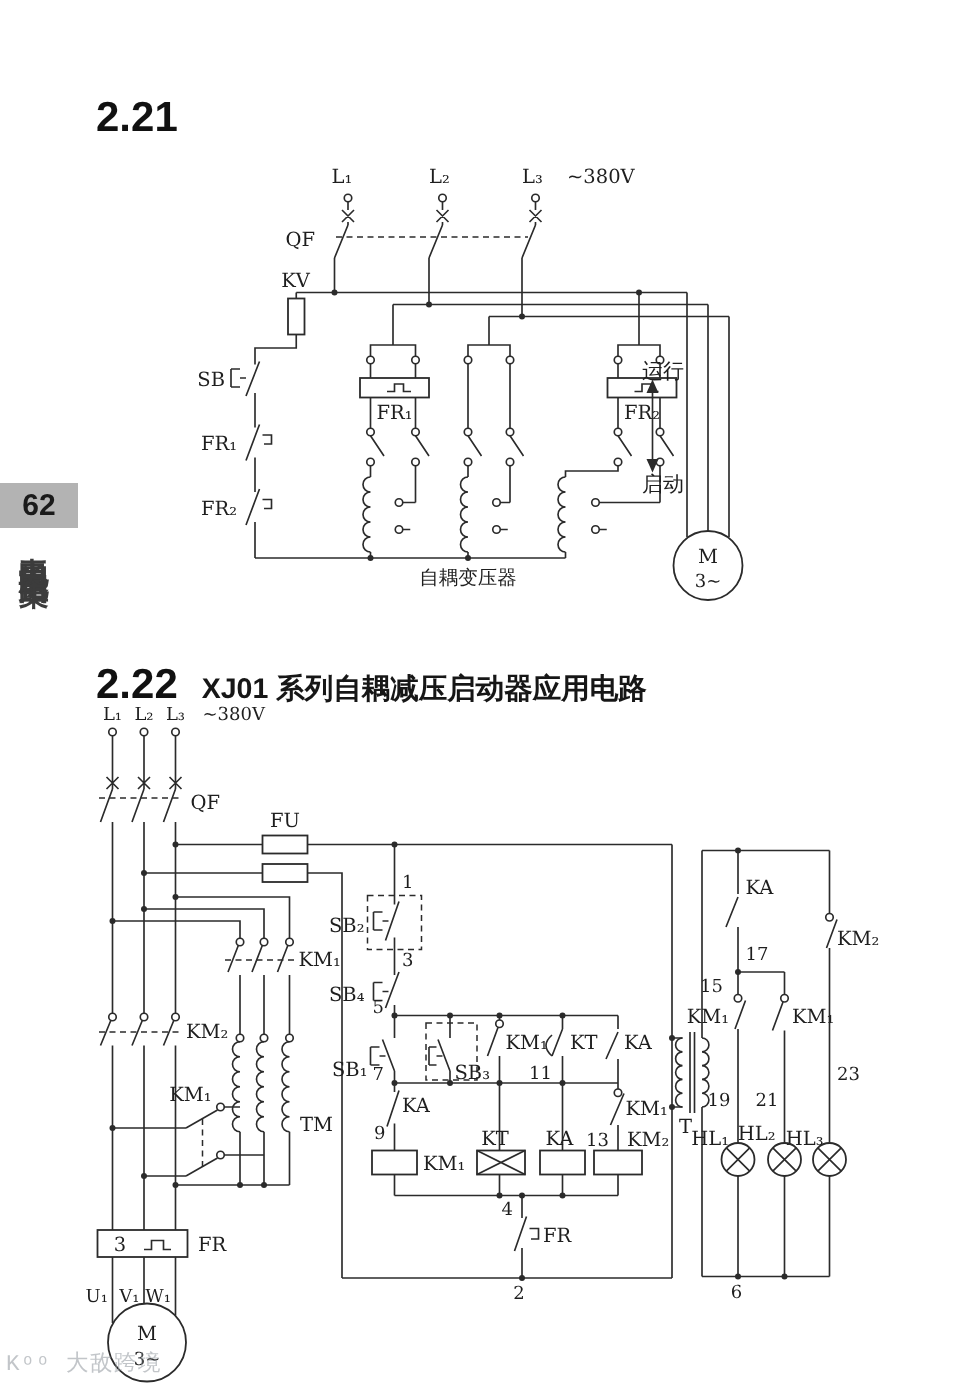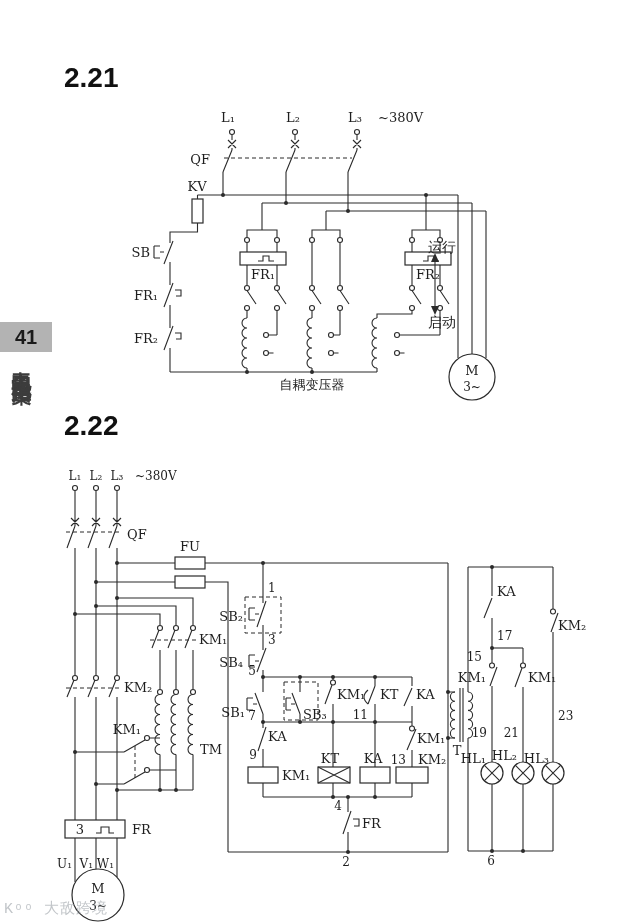--- a/index.html
+++ b/index.html
@@ -9,39 +9,39 @@
   .pagenum{position:absolute;left:0;top:322px;width:52px;height:30px;background:#b3b3b3;
            display:flex;align-items:center;justify-content:center;
            font-size:20px;font-weight:600;color:#1a1a1a;}
   .series{position:absolute;left:9px;top:356px;height:170px;
           writing-mode:vertical-rl;text-orientation:upright;
           font-size:20px;font-weight:600;letter-spacing:2px;color:#3c3c3c;}
   
   .heading{position:absolute;left:64px;display:flex;align-items:baseline;white-space:nowrap;}
   .heading .num{font-size:28px;font-weight:700;color:#111;}
   .heading .ttl{font-size:19px;font-weight:600;color:#161616;margin-left:16px;}
-  .h1{top:62px;} .h2{top:410px;}
+  .h1{top:62px;} .h2{top:440px;}
   
   svg{position:absolute;left:0;}
   .w{stroke:#2b2b2b;stroke-width:1.1;fill:none;}
   .d{stroke:#2b2b2b;stroke-width:1;fill:none;stroke-dasharray:4 3;}
   .dot{fill:#2b2b2b;stroke:none;}
   .oc{fill:#ffffff;stroke:#2b2b2b;stroke-width:1.1;}
   .bx{fill:none;stroke:#2b2b2b;stroke-width:1.2;}
   text{font-family:"DejaVu Serif","Liberation Serif",serif;fill:#1e1e1e;}
   .t13{font-size:13px;} .t12{font-size:12px;} .t14{font-size:14px;}
   .watermark{position:absolute;left:4px;top:899px;font-size:15px;color:#9aa0a6;opacity:.6;
              font-family:Liberation Mono, monospace;letter-spacing:1px;}
 </style>
 </head>
 <body>
 
 <div class="page">
 
-  <div class="pagenum">41</div>
+  <div class="pagenum">62</div>
   <div class="series">电工常用电路图集</div>
 
   <div class="heading h1">
     <span class="num">2.21</span>
   </div>
 
   <svg style="top:100px" width="640" height="320" viewBox="0 0 640 320">
 
     <g>
       <text class="t13" x="228" y="22" text-anchor="middle">L₁</text>
@@ -149,20 +149,21 @@
 
     <g>
       <circle class="bx" cx="472" cy="277" r="23"></circle>
       <text class="t13" x="472" y="275" text-anchor="middle">M</text>
       <text class="t12" x="472" y="291" text-anchor="middle">3~</text>
     </g>
   </svg>
 
   <div class="heading h2">
     <span class="num">2.22</span>
+    <span class="ttl">XJ01 系列自耦减压启动器应用电路</span>
   </div>
 
   <svg style="top:470px" width="640" height="454" viewBox="0 0 640 454">
 
     <g>
       <text class="t12" x="75" y="10" text-anchor="middle">L₁</text>
       <text class="t12" x="96" y="10" text-anchor="middle">L₂</text>
       <text class="t12" x="117" y="10" text-anchor="middle">L₃</text>
       <text class="t12" x="135" y="10">~380V</text>
       <circle class="oc" cx="75" cy="18" r="2.5"></circle>

